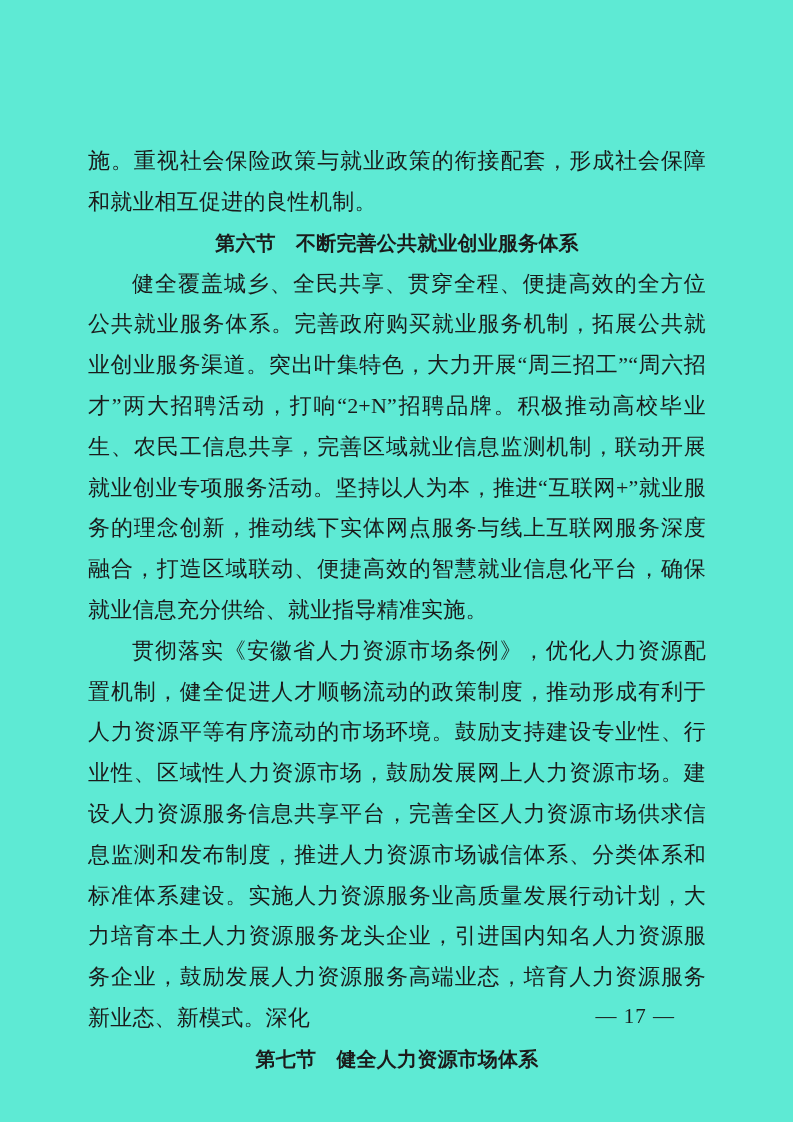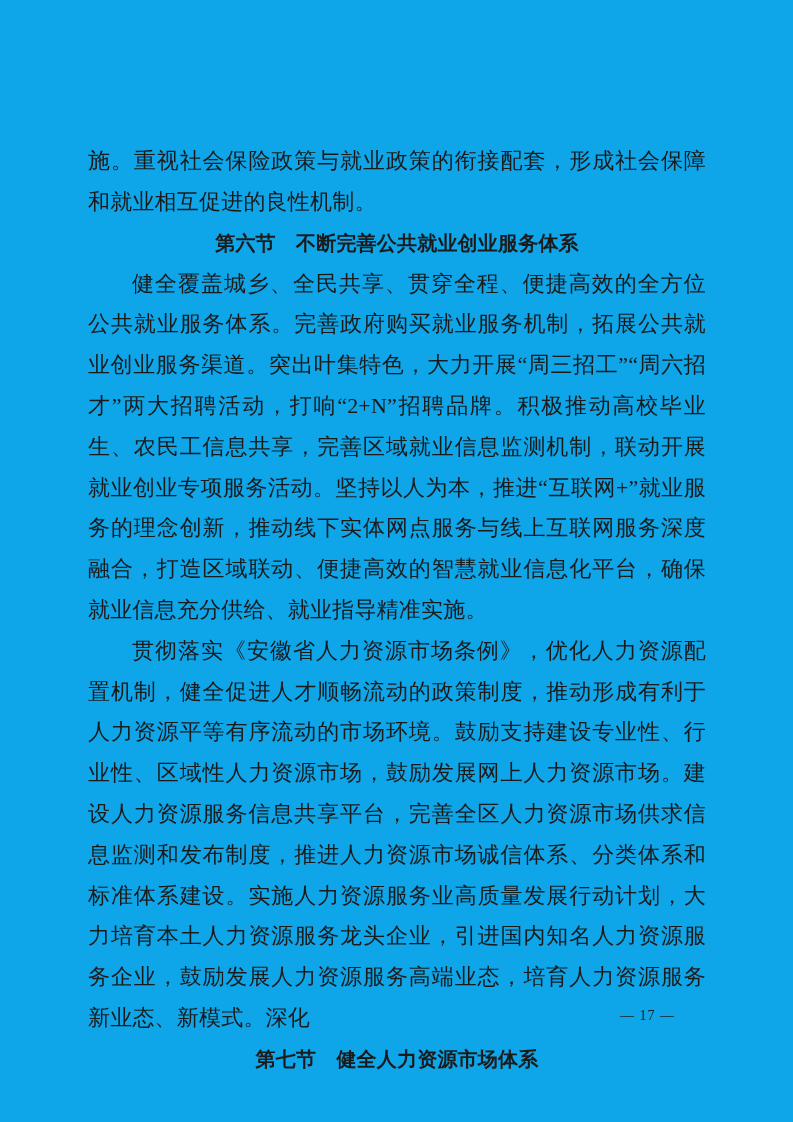--- a/index.html
+++ b/index.html
@@ -6,21 +6,21 @@
   html, body {
     margin: 0;
     padding: 0;
     background: #e8e8e8;
   }
   .page {
     position: relative;
     width: 793px;
     height: 1122px;
     margin: 0 auto;
-    background: #0ea5e9;
+    background: #5eead4;
     overflow: hidden;
     font-family: "Liberation Serif", "DejaVu Serif", serif;
     color: #1b1b1b;
   }
 
   
   .doc-body {
     position: absolute;
     left: 88px;
     top: 141px;
@@ -47,21 +47,21 @@
     font-weight: 700;
     font-size: 20px;
     line-height: 41px;
   }
 
   
   .page-number {
     position: absolute;
     top: 1001px;
     right: 118px;
-    font-size: 14px;
+    font-size: 21px;
     line-height: 30px;
     letter-spacing: 1px;
     color: #1b1b1b;
     text-align: right;
     margin-left: 20px;
   }
 </style>
 </head>
 <body>
 

